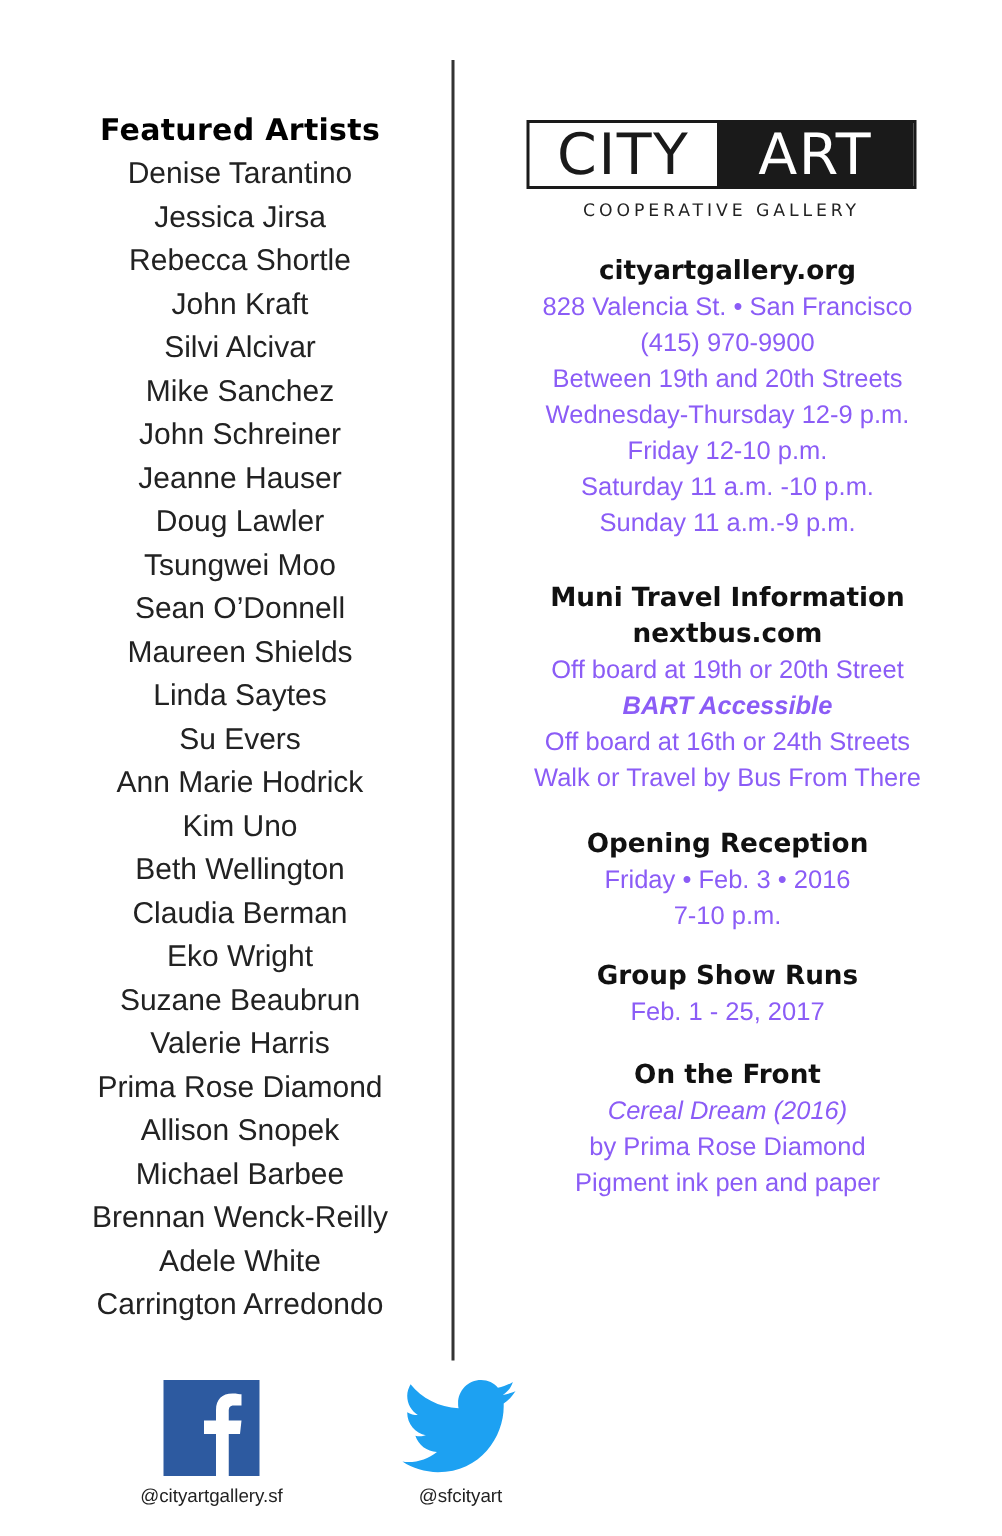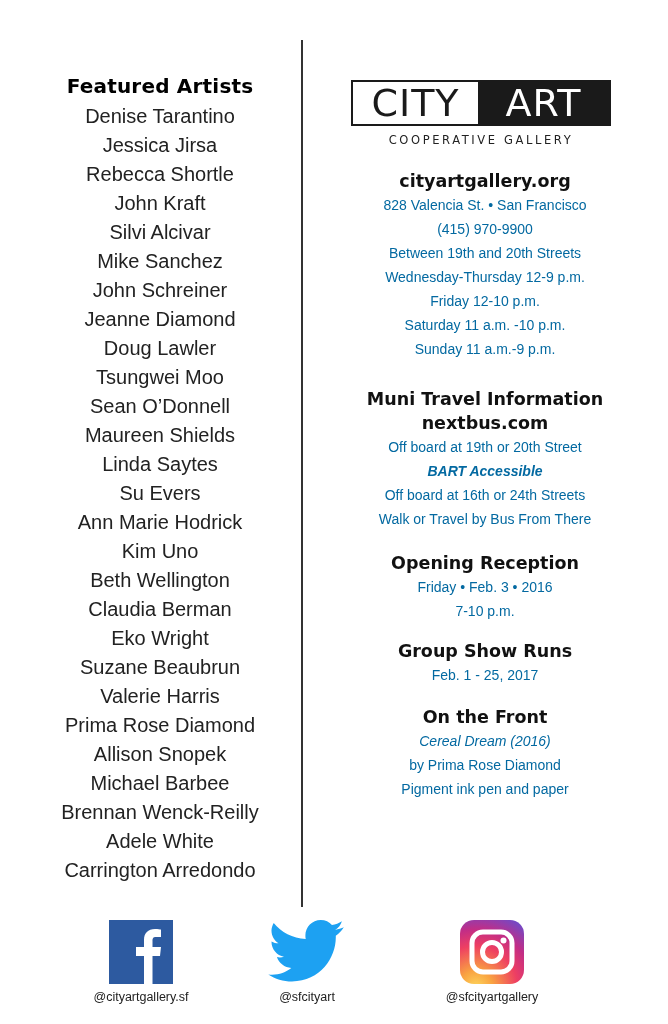--- a/index.html
+++ b/index.html
@@ -8,21 +8,21 @@
   .left-title { font-family:"DejaVu Sans", sans-serif; font-weight:bold; font-size:20px; color:#000000; letter-spacing:0.2px; margin-bottom:2px; line-height:28px; }
   .artist { font-size:20px; line-height:29px; color:#222; }
   .divider { position:absolute; left:301px; top:40px; width:2px; height:867px; background:#333; }
   .right-col { position:absolute; left:340px; top:80px; width:290px; text-align:center; }
   .logo { position:relative; width:260px; margin:0 0 0 11px; }
   .logo-box { display:flex; height:46px; border:2px solid #1a1a1a; box-sizing:border-box; }
   .logo-city { flex:0 0 125px; display:flex; align-items:center; justify-content:center; font-size:38px; color:#1a1a1a; letter-spacing:1px; font-family:"DejaVu Sans", sans-serif; font-weight:normal; }
   .logo-art { flex:1; background:#1a1a1a; color:#fff; display:flex; align-items:center; justify-content:center; font-size:38px; font-family:"DejaVu Sans", sans-serif; letter-spacing:1px; }
   .logo-sub { font-size:11.5px; letter-spacing:2.6px; margin-top:7px; color:#222; font-family:"DejaVu Sans", sans-serif; }
   .r-head { font-family:"DejaVu Sans", sans-serif; font-weight:bold; font-size:17.5px; color:#111; line-height:24px; }
-  .r-line { font-size:14px; line-height:24px; color:#0369a1; }
+  .r-line { font-size:17px; line-height:24px; color:#8b5cf6; }
   .r-italic { font-style:italic; font-weight:bold; }
   .r-ital { font-style:italic; }
   .sec-site { margin-top:22px; }
   .sec-muni { margin-top:26px; }
   .sec-open { margin-top:20px; }
   .sec-group { margin-top:16px; }
   .sec-front { margin-top:18px; }
   .social { position:absolute; top:920px; left:0; width:668px; height:100px;padding-left:13px; }
   .soc-item { position:absolute; text-align:center; }
   .soc-handle { font-size:12.5px; color:#222; margin-top:6px; white-space:nowrap; }
@@ -36,21 +36,21 @@
 <div class="left-col">
   <div class="left-title">Featured Artists</div>
   <div>
     <div class="artist">Denise Tarantino</div>
     <div class="artist">Jessica Jirsa</div>
     <div class="artist">Rebecca Shortle</div>
     <div class="artist">John Kraft</div>
     <div class="artist">Silvi Alcivar</div>
     <div class="artist">Mike Sanchez</div>
     <div class="artist">John Schreiner</div>
-    <div class="artist">Jeanne Diamond</div>
+    <div class="artist">Jeanne Hauser</div>
     <div class="artist">Doug Lawler</div>
     <div class="artist">Tsungwei Moo</div>
     <div class="artist">Sean O’Donnell</div>
     <div class="artist">Maureen Shields</div>
     <div class="artist">Linda Saytes</div>
     <div class="artist">Su Evers</div>
     <div class="artist">Ann Marie Hodrick</div>
     <div class="artist">Kim Uno</div>
     <div class="artist">Beth Wellington</div>
     <div class="artist">Claudia Berman</div>
@@ -128,23 +128,13 @@
 
   <div class="soc-item" style="left:262px; width:90px;">
     <div style="width:80px; height:64px; margin:0 auto;">
       <svg width="80" height="64" viewBox="0 0 24 20">
         <path fill="#1da1f2" d="M23.6 2.3c-.9.4-1.8.6-2.8.8 1-.6 1.8-1.6 2.1-2.7-.9.6-2 1-3.1 1.2C19 .6 17.7 0 16.3 0c-2.7 0-4.8 2.2-4.8 4.8 0 .4 0 .8.1 1.1C7.5 5.7 3.9 3.8 1.6.9c-.4.7-.7 1.6-.7 2.4 0 1.7.9 3.2 2.2 4-.8 0-1.5-.2-2.2-.6v.1c0 2.3 1.7 4.3 3.9 4.7-.4.1-.8.2-1.3.2-.3 0-.6 0-.9-.1.6 1.9 2.4 3.3 4.5 3.4-1.7 1.3-3.7 2.1-6 2.1-.4 0-.8 0-1.2-.1 2.1 1.4 4.7 2.2 7.4 2.2 8.9 0 13.7-7.4 13.7-13.7v-.6c1-.7 1.8-1.5 2.4-2.5z"></path>
       </svg>
     </div>
     <div class="soc-handle">@sfcityart</div>
   </div>
 
-  <div class="soc-item" style="left:432px; width:120px;">
-    <div class="ig-box">
-      <svg width="64" height="64" viewBox="0 0 64 64" style="position:absolute;left:0;top:0;">
-        <rect x="12" y="12" width="40" height="40" rx="11" ry="11" fill="none" stroke="#ffffff" stroke-width="5"></rect>
-        <circle cx="32" cy="32" r="9.5" fill="none" stroke="#ffffff" stroke-width="5"></circle>
-        <circle cx="43.5" cy="20.5" r="3" fill="#ffffff"></circle>
-      </svg>
-    </div>
-    <div class="soc-handle">@sfcityartgallery</div>
-  </div>
 </div>
 
 </body></html>

